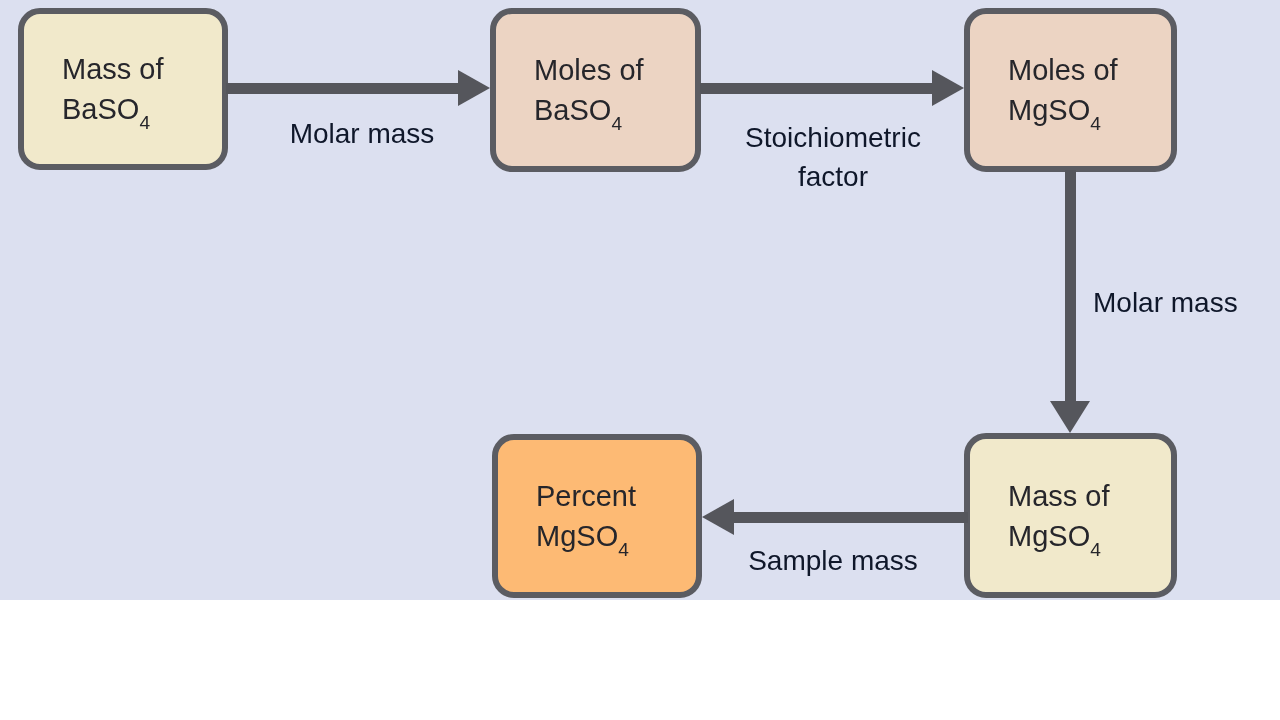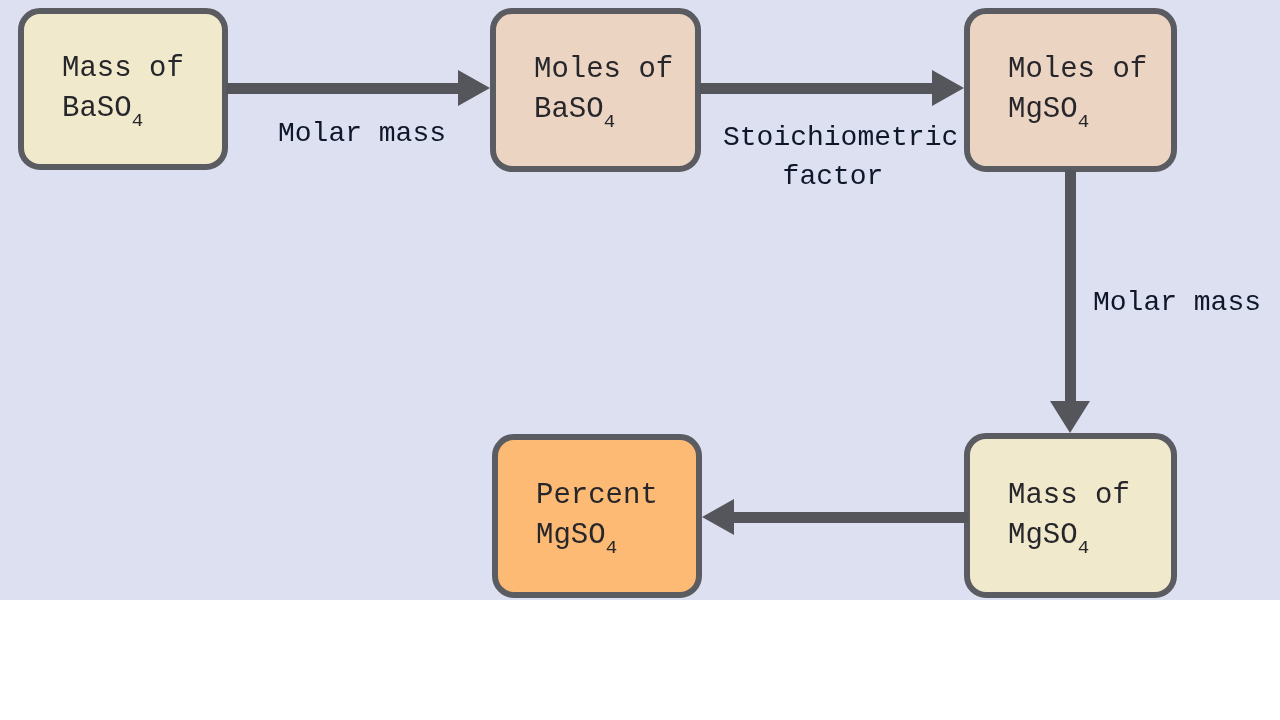--- a/index.html
+++ b/index.html
@@ -2,21 +2,21 @@
 <html><head>
 <meta charset="utf-8">
 <style>
   html, body { margin: 0; padding: 0; }
   .stage {
     position: relative;
     width: 1280px;
     height: 632px;
     background: #ffffff;
     overflow: hidden;
-    font-family: Liberation Mono, monospace;
+    font-family: Liberation Sans, sans-serif;
   }
   .diagram {
     position: absolute;
     left: 0; top: 0;
     width: 1280px; height: 600px;
     background: #dce0f0;
   }
   
   .node {
     position: absolute;
@@ -114,16 +114,17 @@
     <div class="shaft-h a2-shaft"></div>
     <div class="head head-right a2-head"></div>
     <div class="arrow-label label-a2">Stoichiometric factor</div>
 
     <div class="shaft-v a3-shaft"></div>
     <div class="head head-down a3-head"></div>
     <div class="arrow-label label-a3">Molar mass</div>
 
     <div class="head head-left a4-head"></div>
     <div class="shaft-h a4-shaft"></div>
+    <div class="arrow-label label-a4">Sample mass</div>
 
   </div>
   <div style="position: absolute; left: 0px; top: 600px; width: 1280px; height: 120px; background-color: rgb(255, 255, 255);"></div>
 </div>
 
 </body></html>

